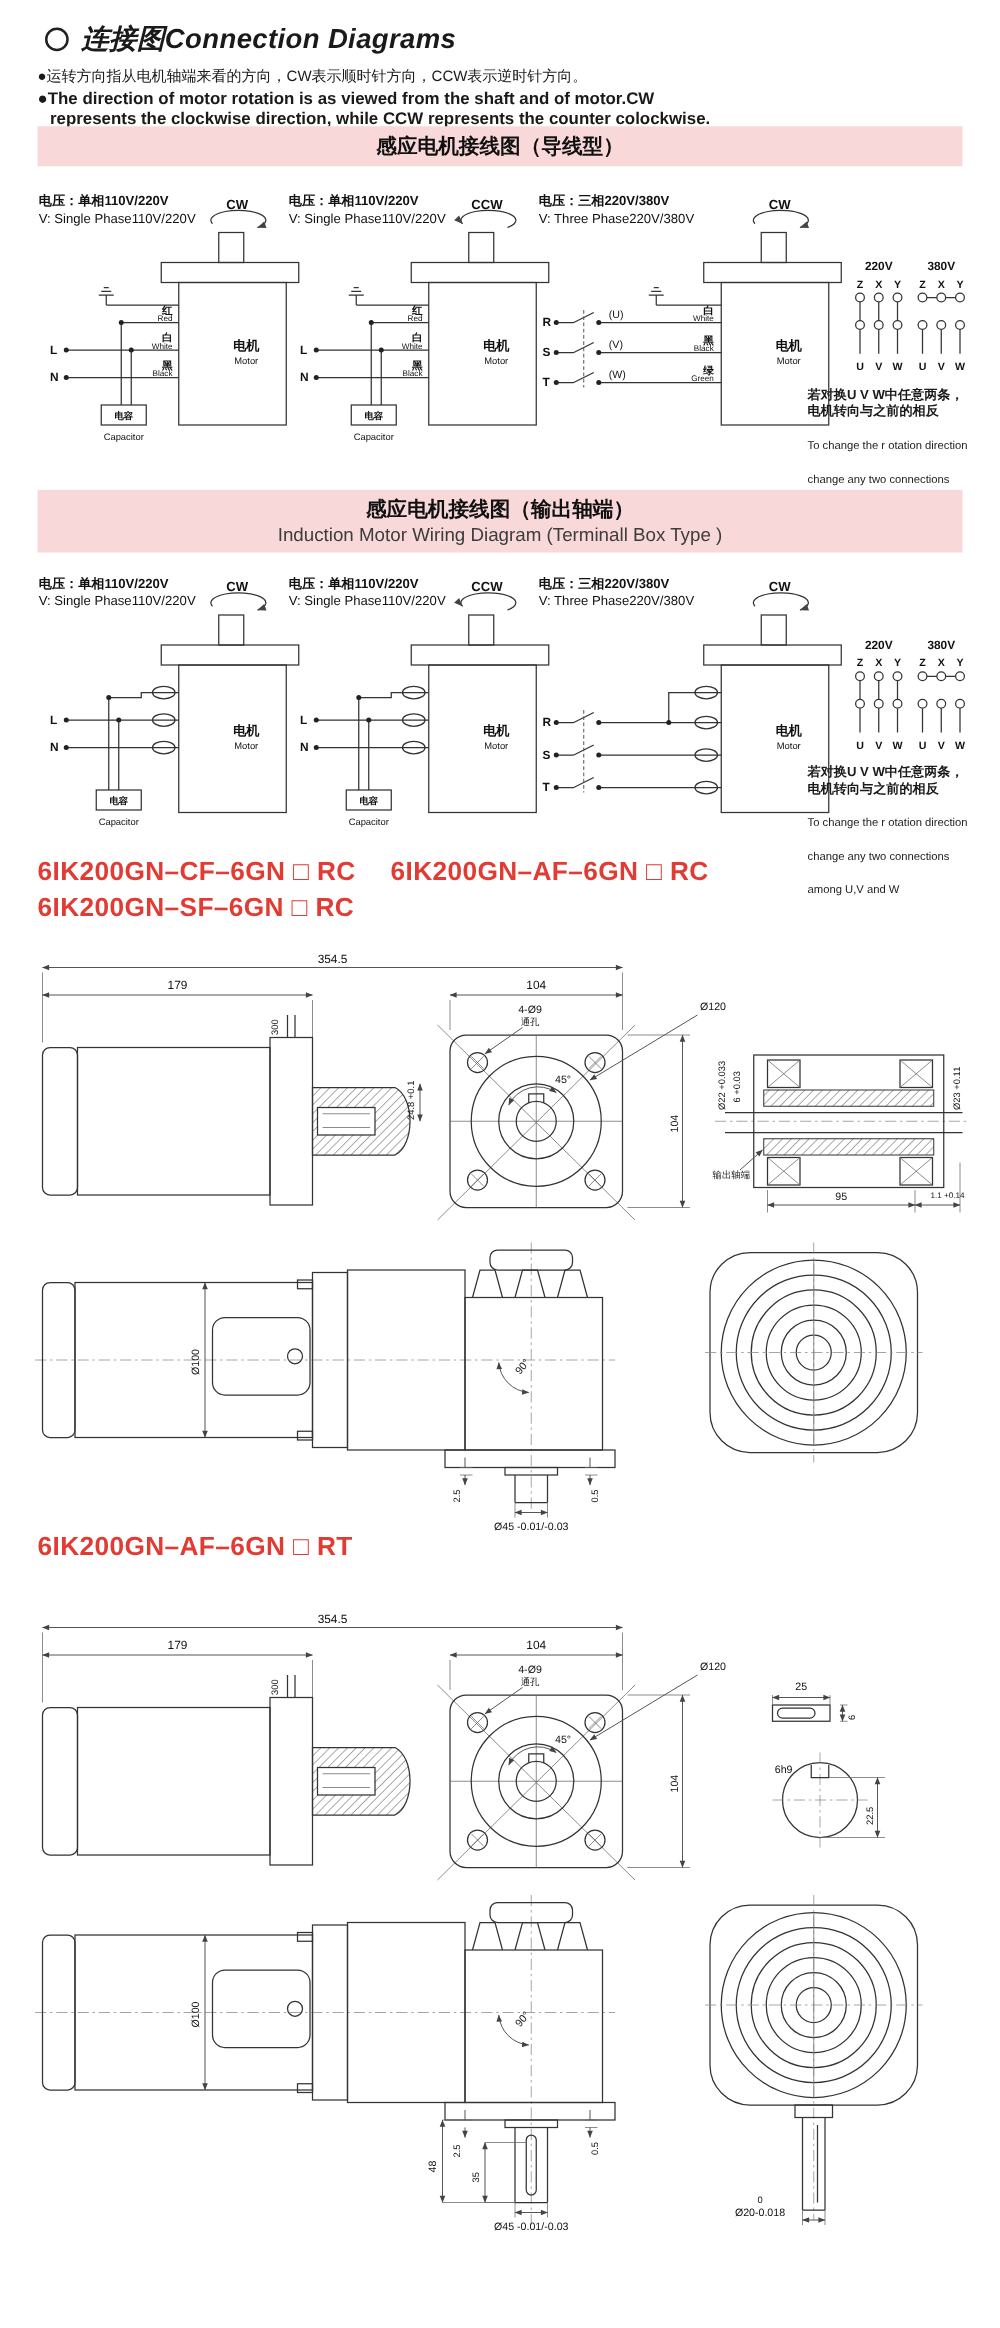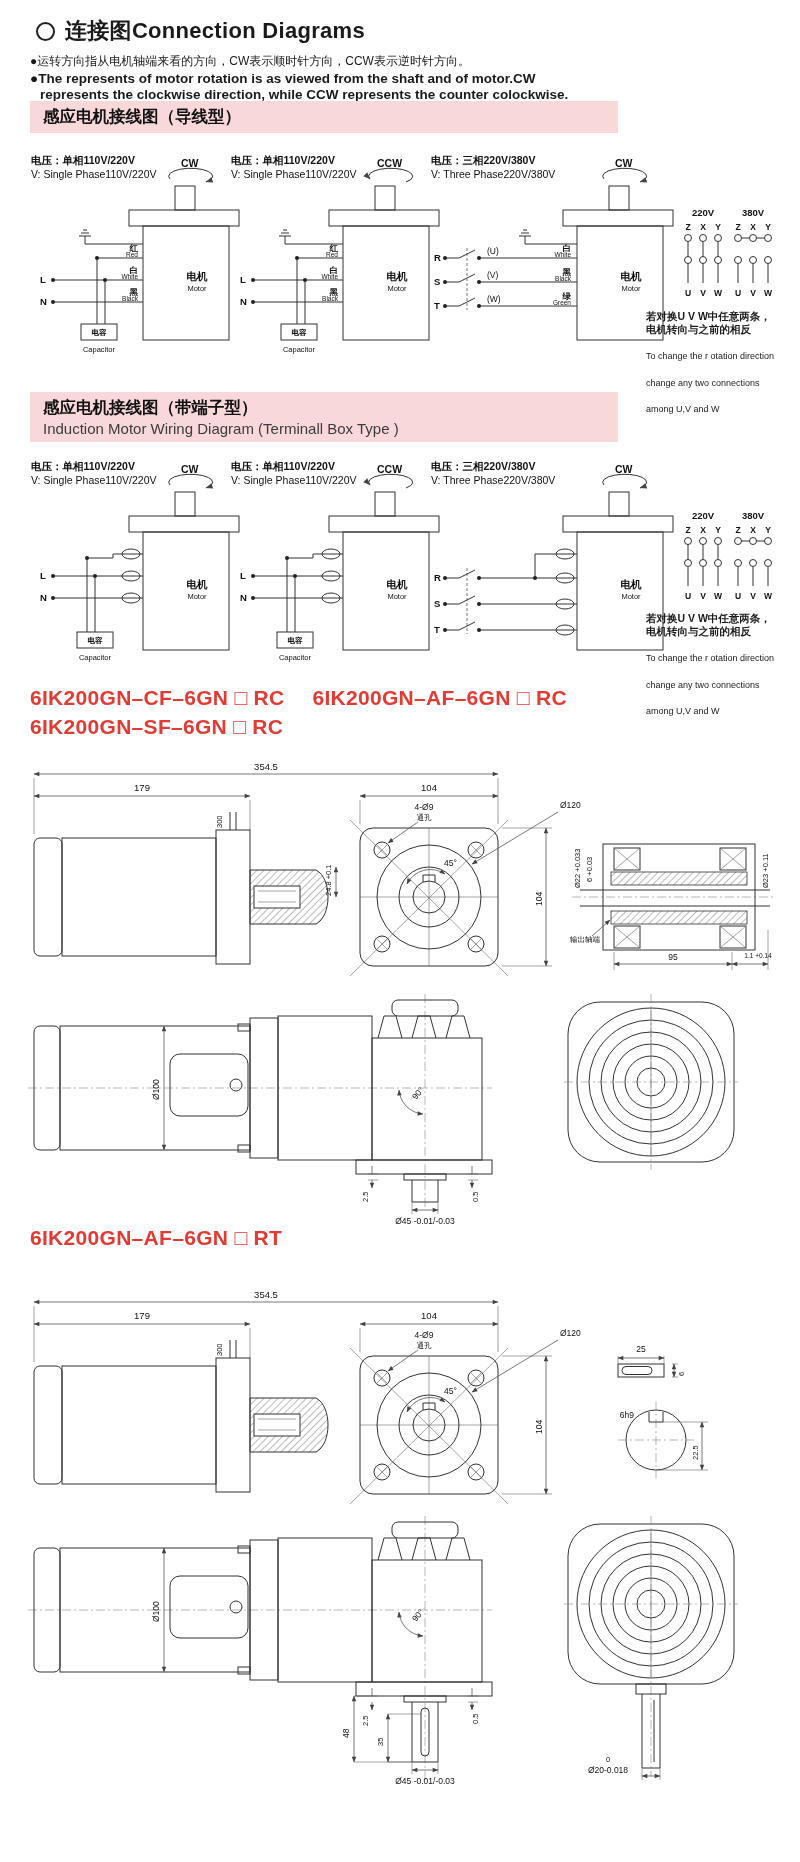--- a/index.html
+++ b/index.html
@@ -1,25 +1,25 @@
 <!DOCTYPE html>
 <html><head>
 <meta charset="utf-8">
 <style>
   html,body{margin:0;padding:0;}
   body{width:800px;height:1862px;background:#ffffff;position:relative;
        font-family:"Liberation Sans","DejaVu Sans",sans-serif;color:#1a1a1a;overflow:hidden;}
   .abs{position:absolute;}
   
-  .hdr{display:flex;align-items:center;gap:10px;}
+  .hdr{display:flex;align-items:center;gap:10px;font-style:italic;}
   .hdr-circle{width:15px;height:15px;border:2px solid #222;border-radius:50%;display:inline-block;}
   .hdr h1{font-size:22px;margin:0;font-weight:bold;letter-spacing:.3px;}
   .bullet{font-size:12px;font-weight:normal;}
   .bullet-en{font-size:13.5px;font-weight:bold;}
-  .banner{left:30px;width:588px;background:#f9d8da;padding:5px 13px;box-sizing:border-box;}
+  .banner{left:30px;width:740px;background:#f9d8da;padding:5px 13px;box-sizing:border-box;text-align:center;}
   .banner .zh{font-size:16.5px;font-weight:bold;color:#111;}
   .banner .en{font-size:15px;color:#3c3c3c;margin-top:1px;}
   .models{color:#e23b33;font-weight:bold;font-size:21px;letter-spacing:.3px;}
   .mline{display:flex;gap:28px;margin-bottom:5px;white-space:nowrap;}
   .note{line-height:1.25;}
   .note .zh{font-size:10.5px;font-weight:bold;}
   .note .en{font-size:9px;color:#222;margin-top:15px;}
   
   svg{overflow:visible;}
   svg text{fill:#111;font-family:"Liberation Sans","DejaVu Sans",sans-serif;}
@@ -49,21 +49,21 @@
     </pattern>
   </defs>
 </svg>
 
 
 <div class="abs hdr" style="left:36px;top:16px">
   <span class="hdr-circle"></span>
   <h1>连接图Connection Diagrams</h1>
 </div>
 <div class="abs bullet" style="left:30px;top:53px">●运转方向指从电机轴端来看的方向，CW表示顺时针方向，CCW表示逆时针方向。</div>
-<div class="abs bullet-en" style="left:30px;top:71px">●The represents of motor rotation is as viewed from the shaft and of motor.CW</div>
+<div class="abs bullet-en" style="left:30px;top:71px">●The direction of motor rotation is as viewed from the shaft and of motor.CW</div>
 <div class="abs bullet-en" style="left:40px;top:87px">represents the clockwise direction, while CCW represents the counter colockwise.</div>
 
 
 <div class="abs banner" style="top:101px">
   <div class="zh">感应电机接线图（导线型）</div>
 </div>
 
 
 
 <svg class="abs" style="left:25px;top:152px" width="215" height="214" viewBox="0 0 215 214">
@@ -221,21 +221,21 @@
 <div class="abs note" style="left:646px;top:310px;width:152px">
   <div class="zh">若对换U V W中任意两条，</div>
   <div class="zh">电机转向与之前的相反</div>
   <div class="en">To change the r otation direction</div>
   <div class="en">change  any two connections</div>
   <div class="en">among U,V and W</div>
 </div>
 
 
 <div class="abs banner" style="top:392px">
-  <div class="zh">感应电机接线图（带端子型）</div>
+  <div class="zh">感应电机接线图（输出轴端）</div>
   <div class="en">Induction Motor Wiring Diagram (Terminall Box Type )</div>
 </div>
 
 
 
 <svg class="abs" style="left:25px;top:458px" width="215" height="222" viewBox="0 0 215 222">
   <text x="6" y="12" class="f10 b">电压：单相110V/220V</text>
   <text x="6" y="26" class="f10">V: Single Phase110V/220V</text>
   <text x="156" y="15" class="f10 b">CW</text>
   <path class="ln" d="M145,27 a22,8 0 1 1 36,3" marker-end="url(#ar)"></path>

